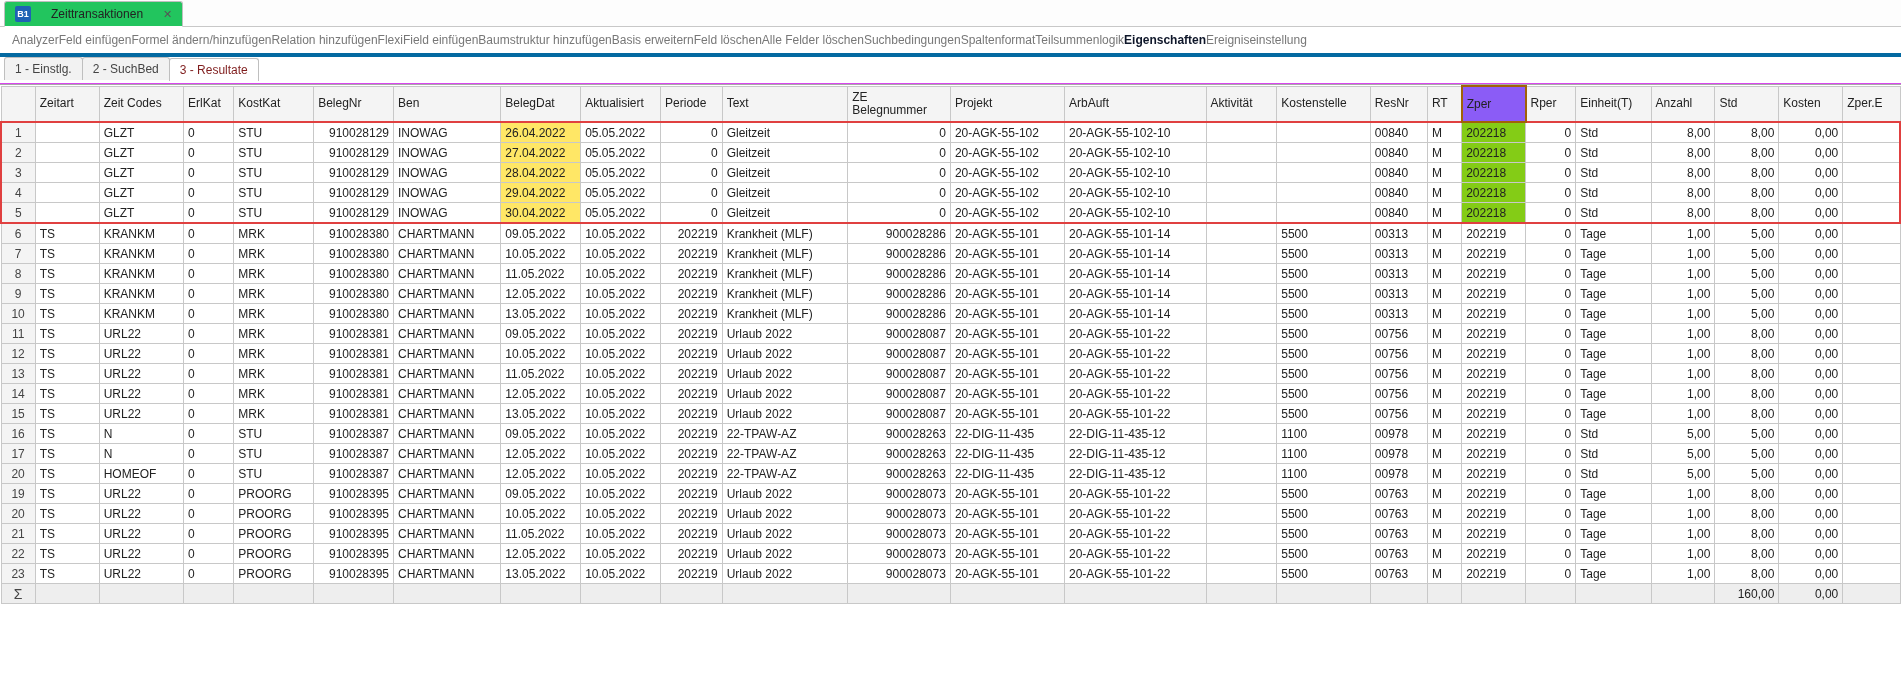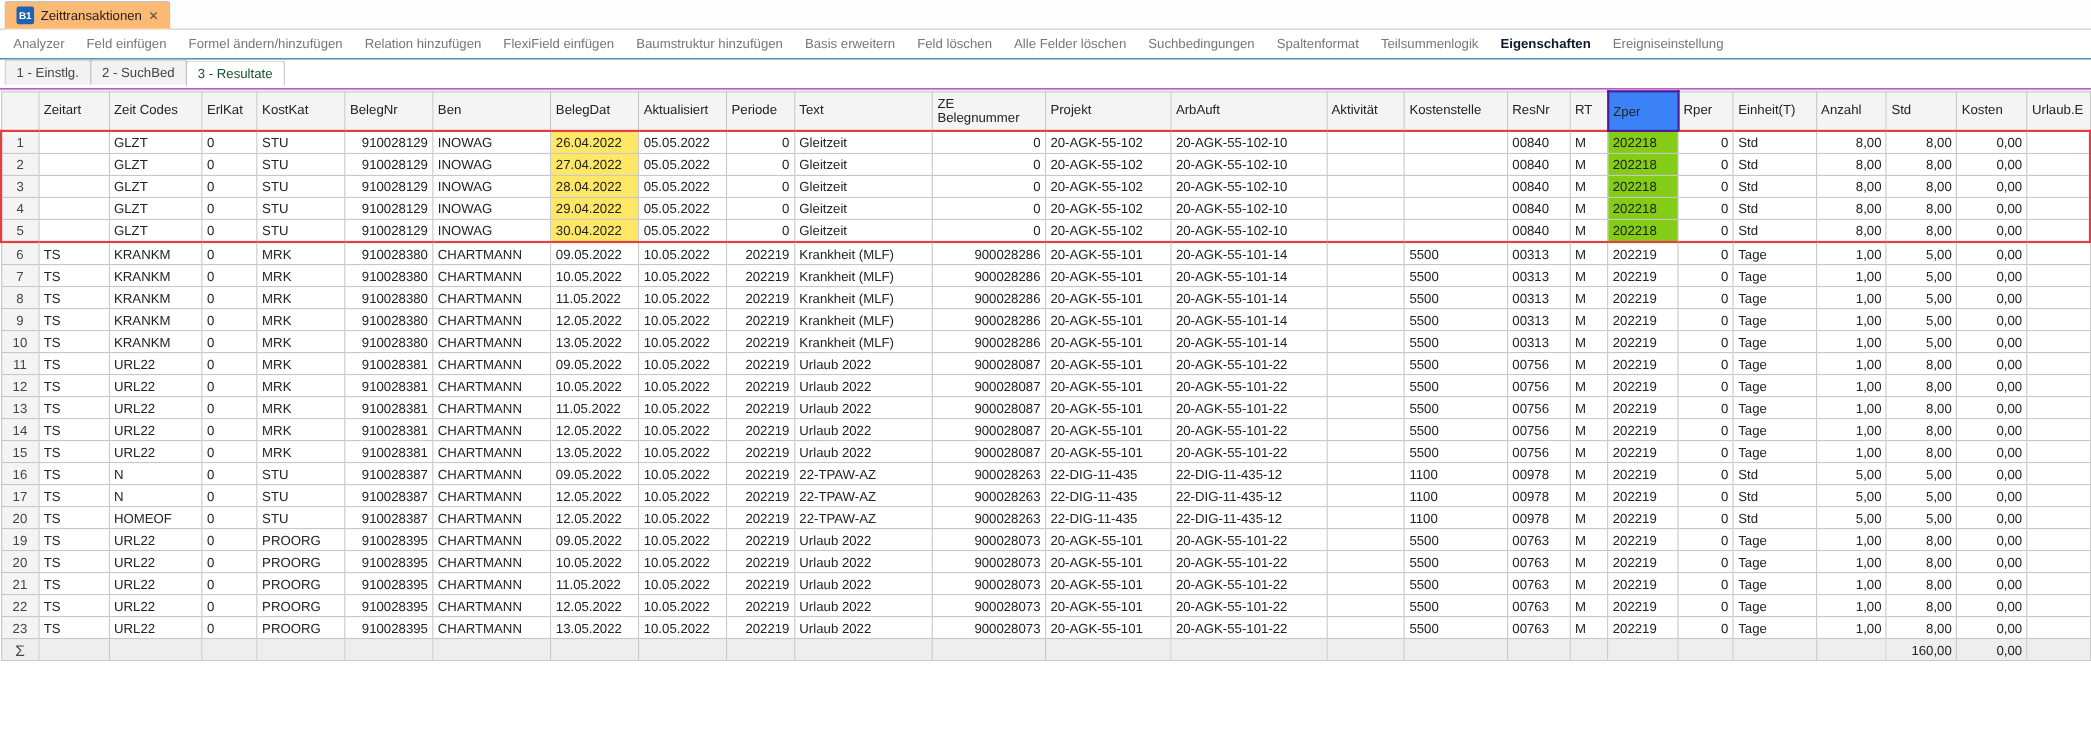--- a/index.html
+++ b/index.html
@@ -1,34 +1,34 @@
 <!DOCTYPE html>
 <html><head>
 <meta charset="utf-8">
 <style>
   html,body{margin:0;padding:0;font-family:"Segoe UI",Tahoma,Arial,sans-serif;font-size:12px;color:#222;background:#fff;width:1901px}
   
   .window-tabs{display:flex;align-items:flex-end;height:26px;border-bottom:1px solid #c8c8c8;background:#fdfdfd;padding-left:4px}
-  .window-tab{display:flex;align-items:center;gap:6px;height:24px;padding:0 10px;border:1px solid #bfbfbf;border-bottom:1px solid #fff;background:#fdba74;border-radius:3px 3px 0 0;position:relative;top:1px}
+  .window-tab{display:flex;align-items:center;gap:20px;height:24px;padding:0 10px;border:1px solid #bfbfbf;border-bottom:1px solid #fff;background:#22c55e;border-radius:3px 3px 0 0;position:relative;top:1px}
   .window-tab .icon-app{width:16px;height:16px;background:#1e62b4;color:#fff;font-size:9px;font-weight:700;display:flex;align-items:center;justify-content:center;border-radius:2px}
   .window-tab .close{font-size:11px;color:#555}
   
-  .menu-bar{display:flex;gap:20px;padding:6px 12px;border-bottom:1px solid #0369a1;color:#777}
+  .menu-bar{display:flex;gap:0;padding:6px 12px;border-bottom:4px solid #0369a1;color:#777}
   .menu-bar span{white-space:nowrap}
   .menu-bar span.active{color:#0f172a;font-weight:600}
   
   .sub-tabs{display:flex;height:26px;border-bottom:1px solid #d946ef;padding-left:4px}
   .sub-tab{height:22px;padding:0 10px;display:flex;align-items:center;border:1px solid #bfbfbf;border-bottom:none;background:#f2f2f2;margin-right:-1px;border-radius:3px 3px 0 0;color:#444}
-  .sub-tab.active{background:#fff;position:relative;top:1px;color:#14532d}
+  .sub-tab.active{background:#fff;position:relative;top:1px;color:#7f1d1d}
   
   .grid-wrap{border-top:1px solid #a8a8a8}
   table{border-collapse:collapse;width:100%;table-layout:fixed;font-size:12px}
   th,td{border:1px solid #c8c8c8;padding:1px 4px;height:17px;overflow:hidden;white-space:nowrap;text-overflow:clip}
   th{background:#f4f4f4;font-weight:400;text-align:left;height:32px;line-height:1.05;vertical-align:middle}
-  th.zper{background:#3b82f6;border:2px solid #4c1d95}
+  th.zper{background:#8b5cf6;border:2px solid #a16207}
   td.r{text-align:right}
   .hl-frame td:first-child{border-left:2px solid #e04040}
   .hl-frame td:last-child{border-right:2px solid #e04040}
   tbody tr:first-child.hl-frame td{border-top:2px solid #e04040}
   tbody tr.hl-last td{border-bottom:2px solid #e04040}
   .yellow{background:#ffe766}
   .zper-cell{background:#84cc16}
   .rownum{background:#f4f4f4;text-align:center;color:#444}
   tr.sum td{background:#eee}
   .sum-sym{font-size:14px}
@@ -140,21 +140,21 @@
           <th>Aktivität</th>
           <th>Kostenstelle</th>
           <th>ResNr</th>
           <th>RT</th>
           <th class="zper">Zper</th>
           <th>Rper</th>
           <th>Einheit(T)</th>
           <th>Anzahl</th>
           <th>Std</th>
           <th>Kosten</th>
-          <th>Urlaub.E</th>
+          <th>Zper.E</th>
         </tr>
       </thead>
   <tbody id="tbody">
         <tr class="hl-frame">
           <td class="rownum">1</td>
           <td></td>
           <td>GLZT</td>
           <td>0</td>
           <td>STU</td>
           <td class="r">910028129</td>

